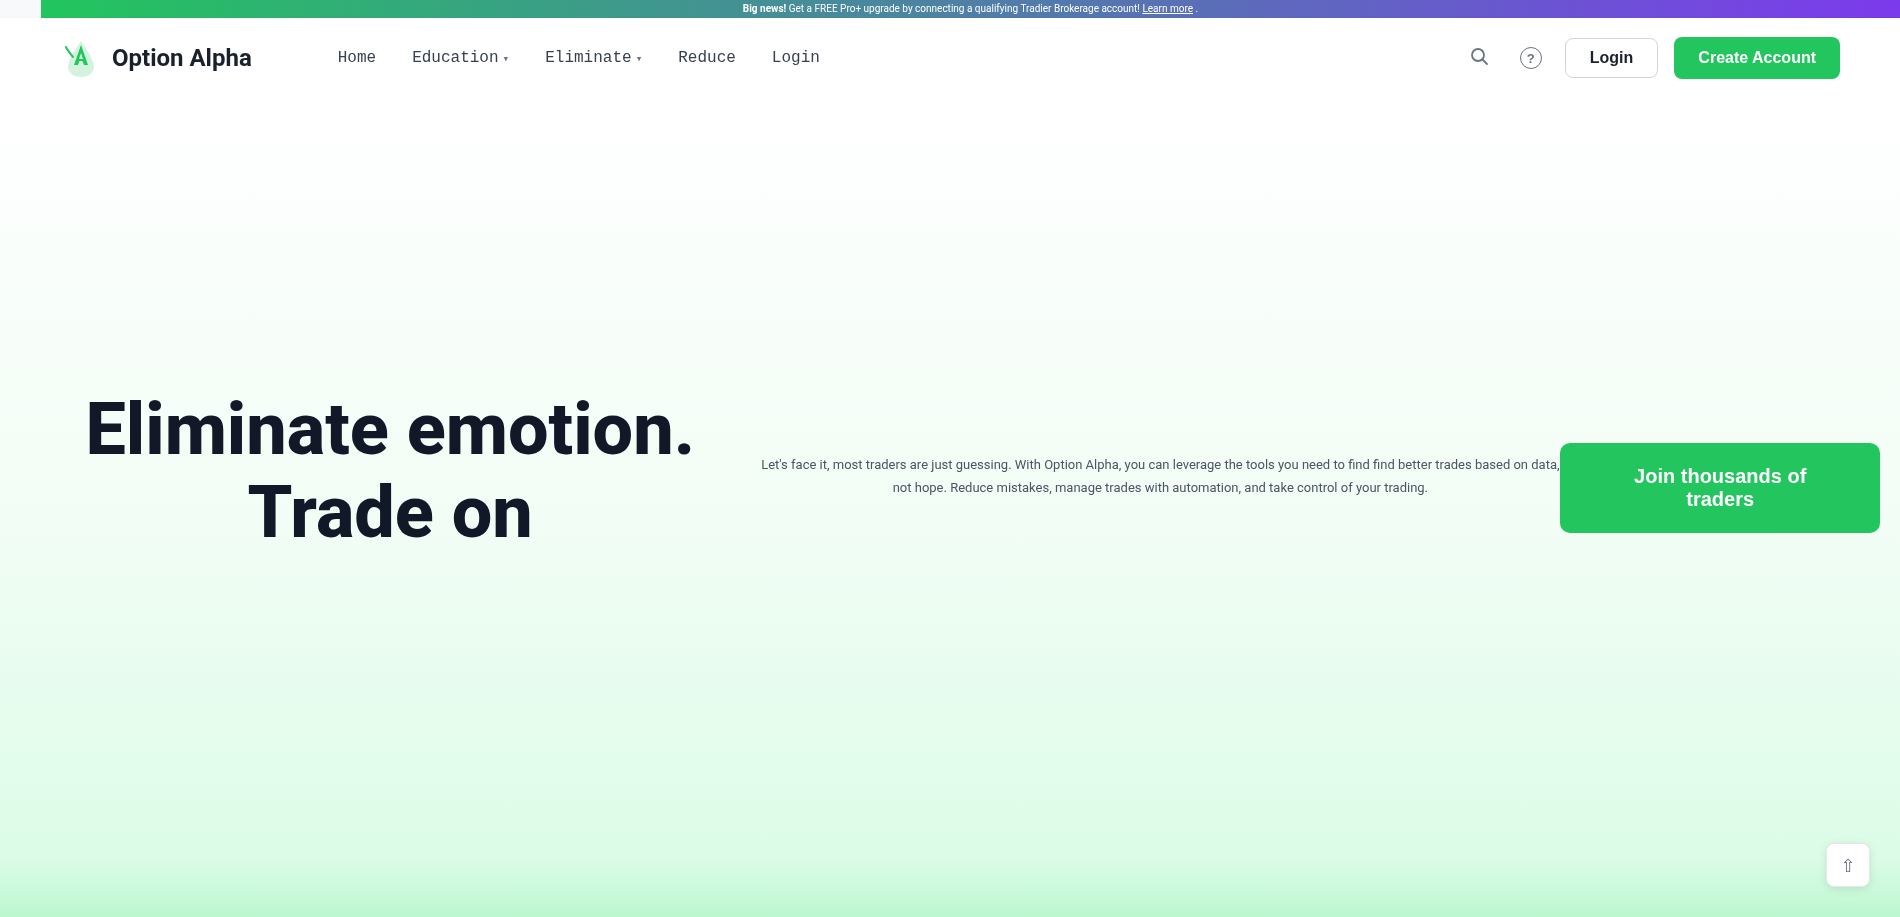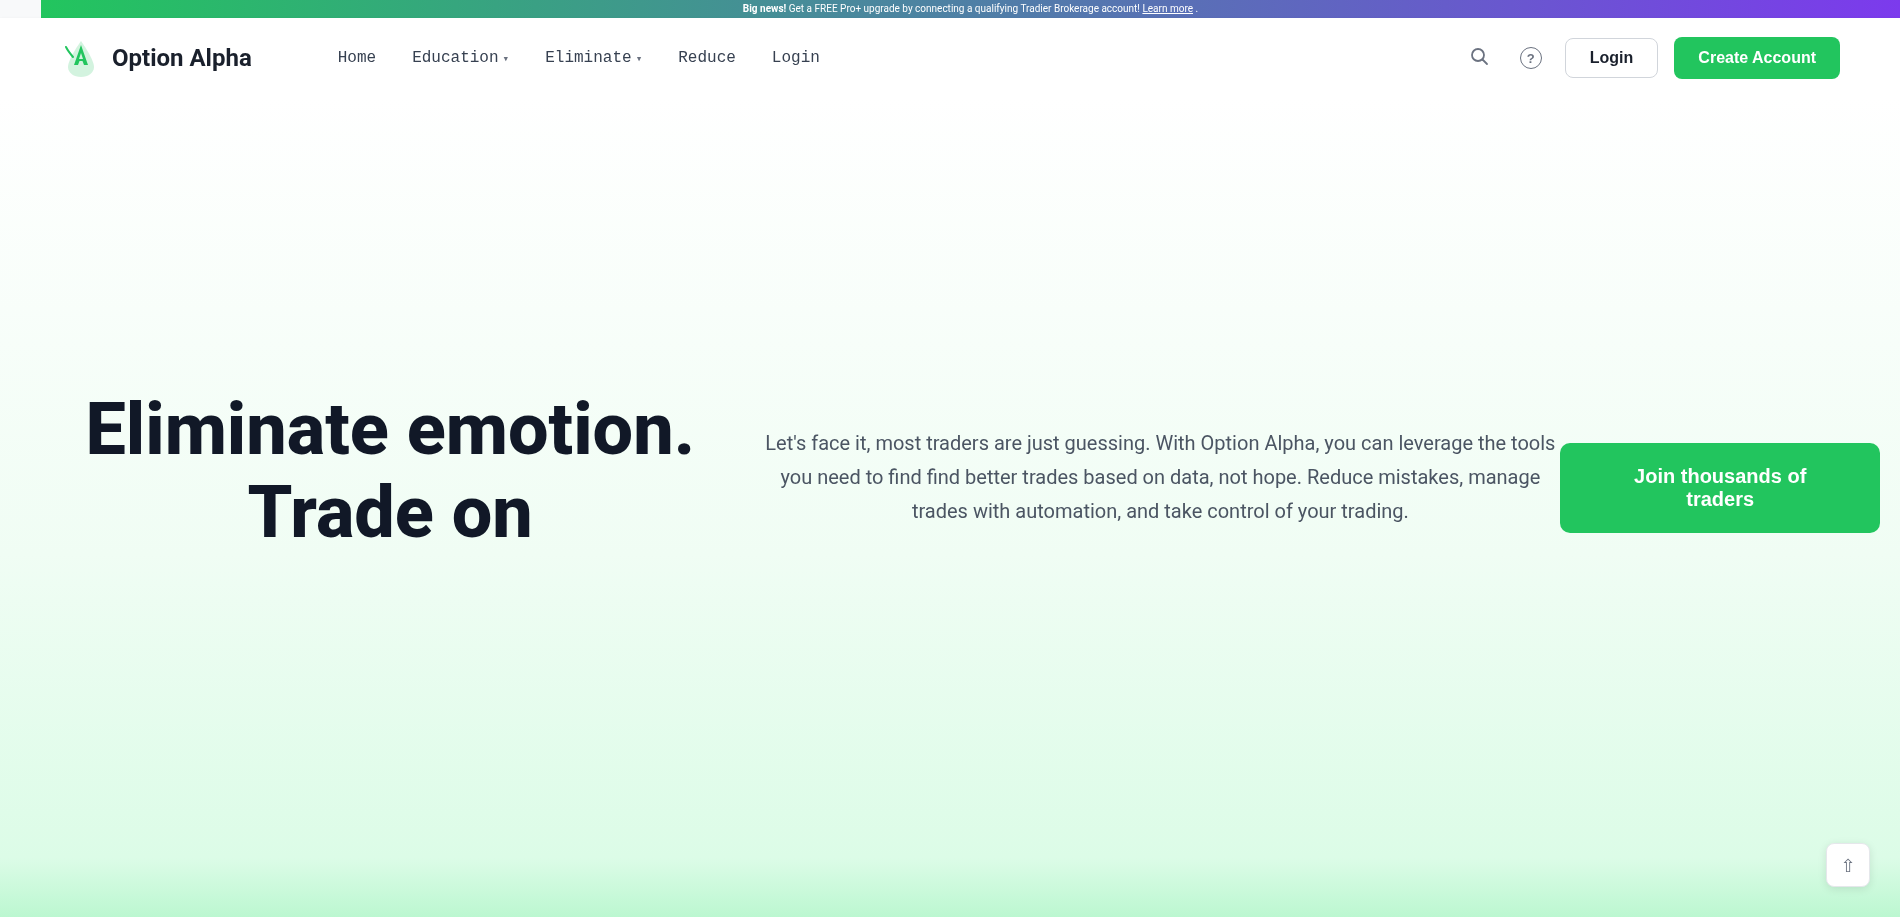--- a/index.html
+++ b/index.html
@@ -150,21 +150,21 @@
     .hero-title {
       font-size: 72px;
       font-weight: 800;
       color: #111827;
       line-height: 1.15;
       max-width: 900px;
       margin-bottom: 32px;
     }
 
     .hero-subtitle {
-      font-size: 20px;
+      font-size: 13px;
       color: #4b5563;
       max-width: 800px;
       line-height: 1.7;
       margin-bottom: 23px;
     }
 
     .join-btn {
       background: #22c55e;
       color: white;
       border: none;

